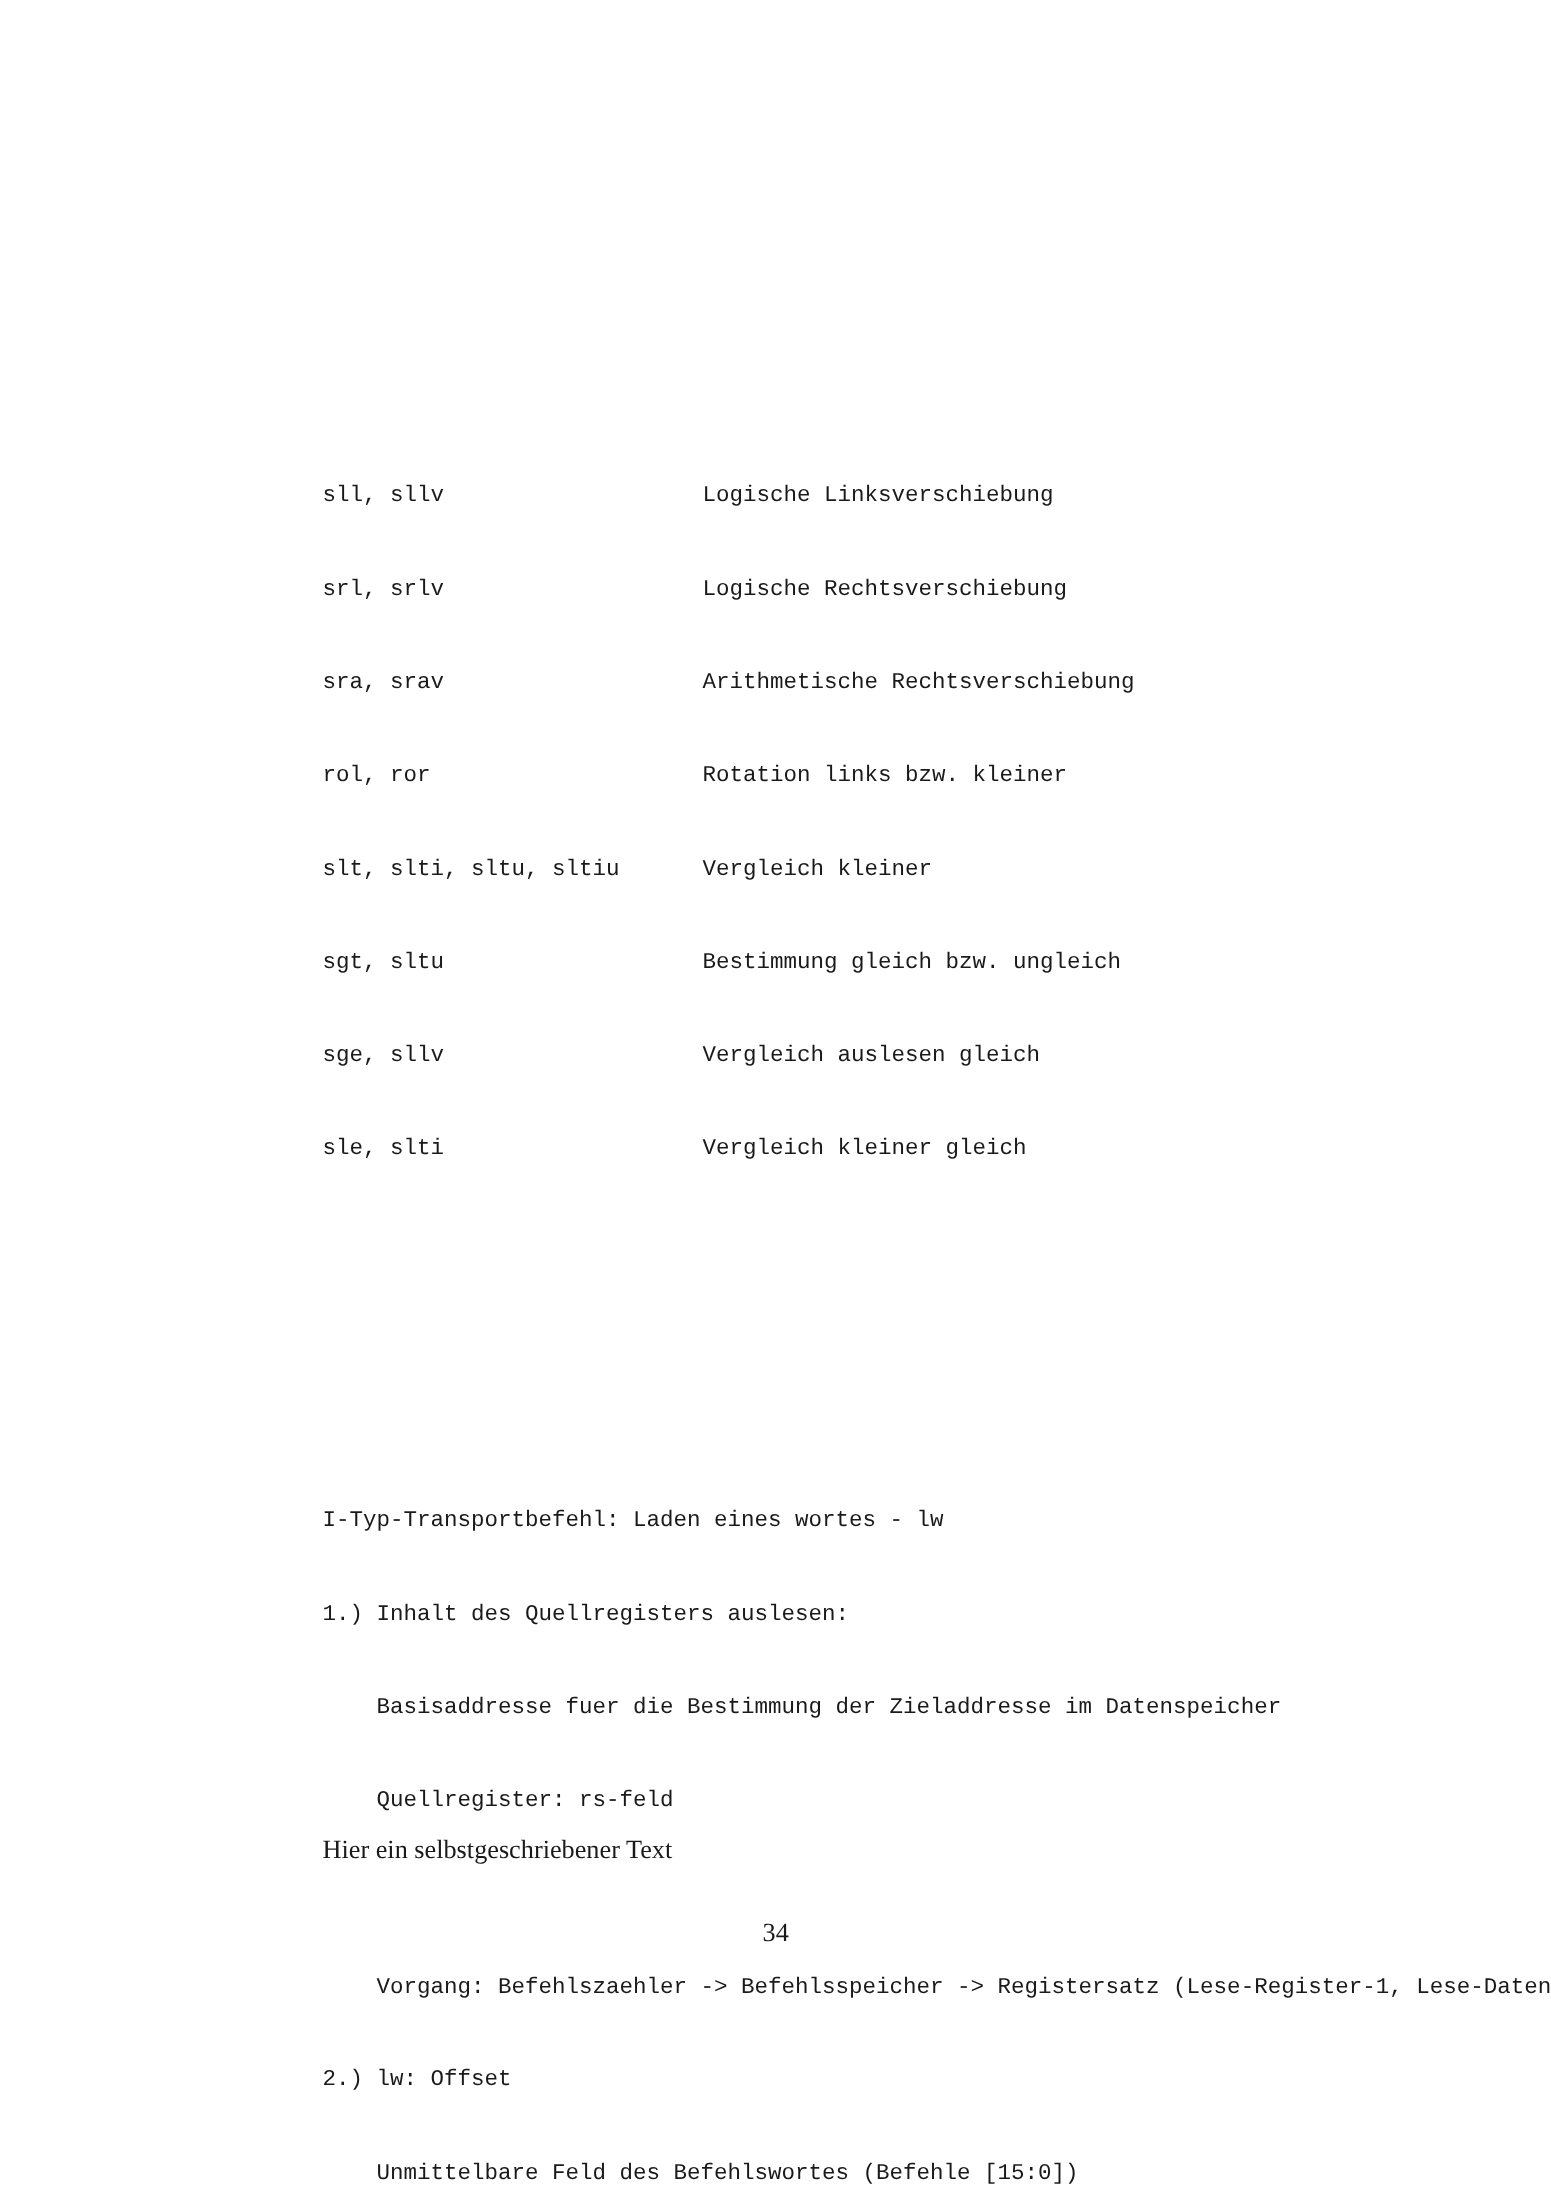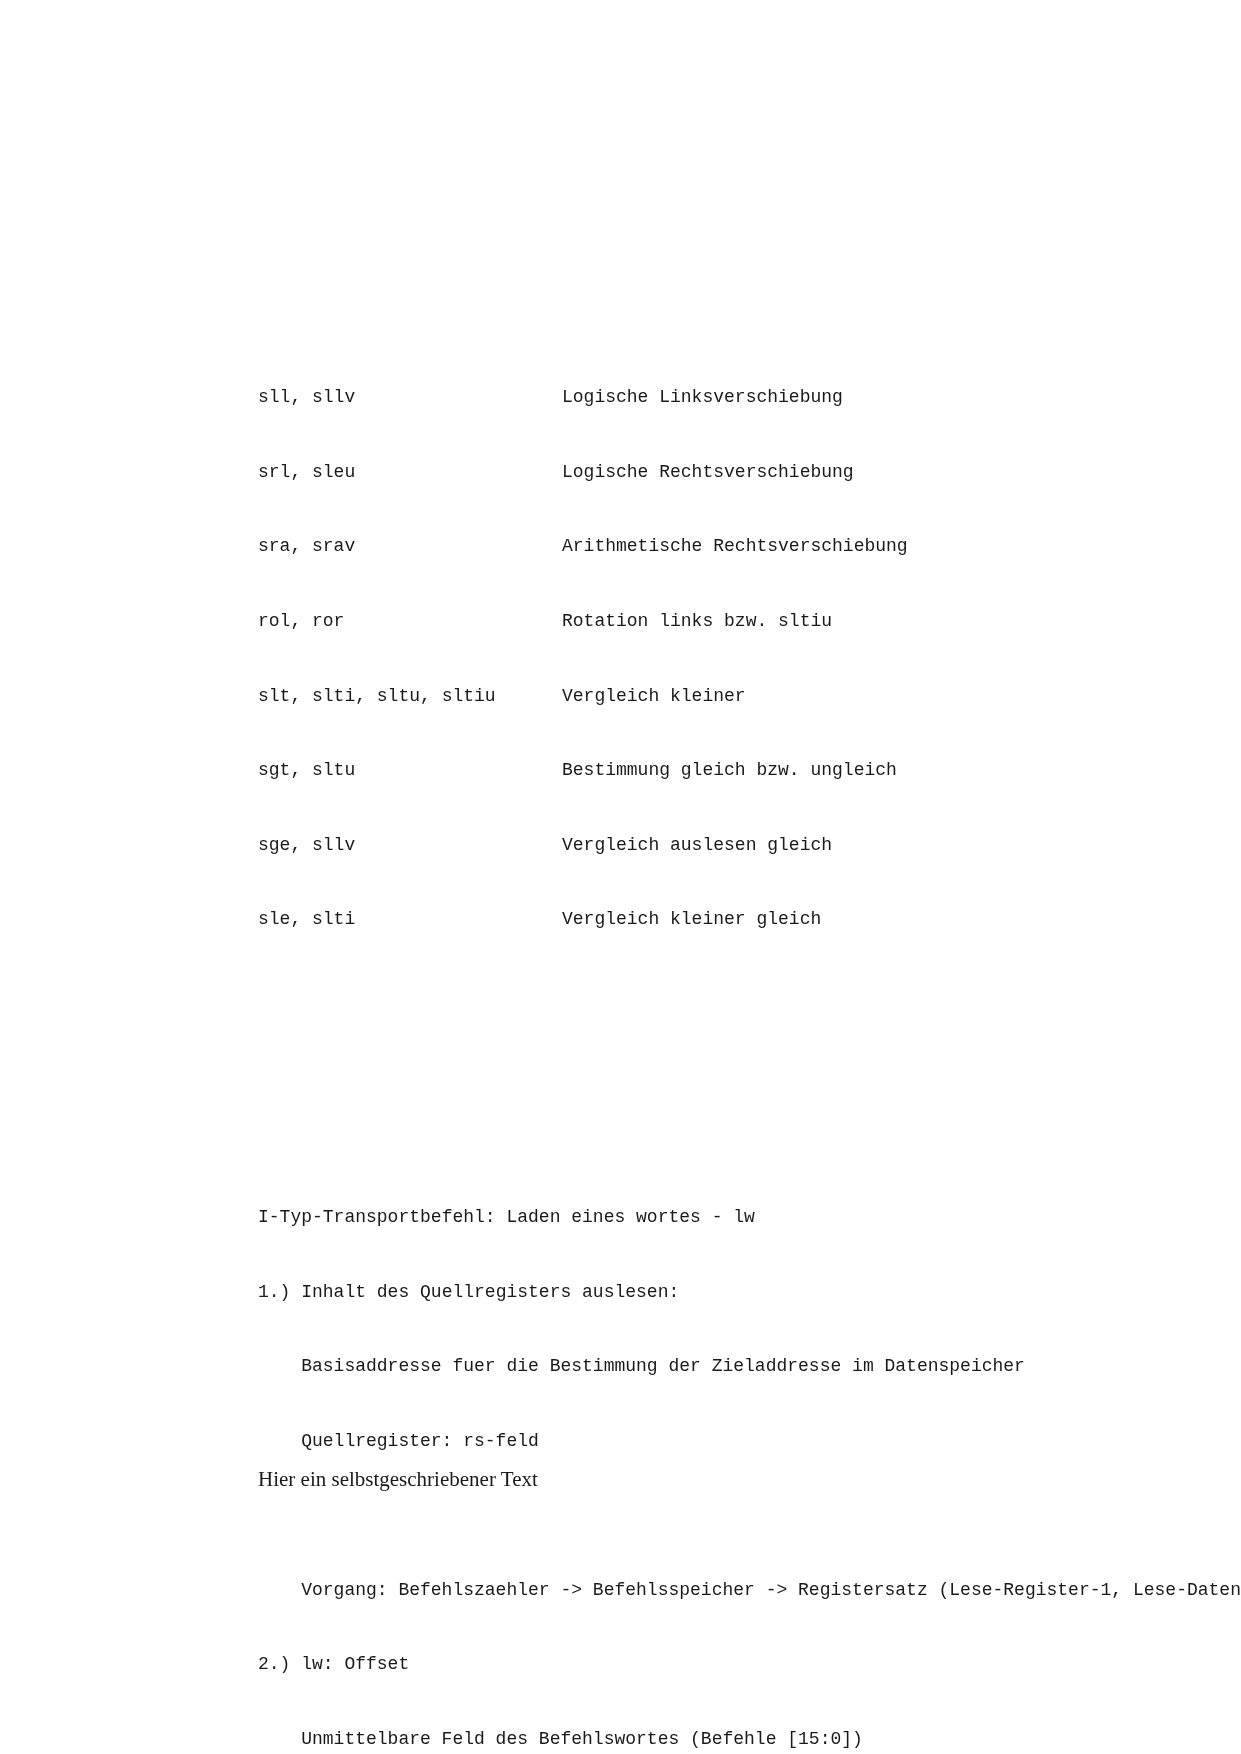--- a/index.html
+++ b/index.html
@@ -74,23 +74,23 @@
   </style>
 </head>
 <body>
 
 <div class="page">
 
   <div class="verbatim">
 
     
     <div class="row"><span class="cmd">sll, sllv</span><span class="desc">Logische Linksverschiebung</span></div>
-    <div class="row"><span class="cmd">srl, sleu</span><span class="desc">Logische Rechtsverschiebung</span></div>
+    <div class="row"><span class="cmd">srl, srlv</span><span class="desc">Logische Rechtsverschiebung</span></div>
     <div class="row"><span class="cmd">sra, srav</span><span class="desc">Arithmetische Rechtsverschiebung</span></div>
-    <div class="row"><span class="cmd">rol, ror</span><span class="desc">Rotation links bzw. sltiu</span></div>
+    <div class="row"><span class="cmd">rol, ror</span><span class="desc">Rotation links bzw. kleiner</span></div>
     <div class="row"><span class="cmd">slt, slti, sltu, sltiu</span><span class="desc">Vergleich kleiner</span></div>
     <div class="row"><span class="cmd">sgt, sltu</span><span class="desc">Bestimmung gleich bzw. ungleich</span></div>
     <div class="row"><span class="cmd">sge, sllv</span><span class="desc">Vergleich auslesen gleich</span></div>
     <div class="row"><span class="cmd">sle, slti</span><span class="desc">Vergleich kleiner gleich</span></div>
 
     <div class="line"></div>
     <div class="line"></div>
 
     
     <div class="line">I-Typ-Transportbefehl: Laden eines wortes - lw</div>
@@ -127,14 +127,15 @@
     
     
     
     
     
     
   </div>
 
   <p class="prose">Hier ein selbstgeschriebener Text</p>
 
+  <div class="page-number">34</div>
 
 </div>
 
 </body></html>

